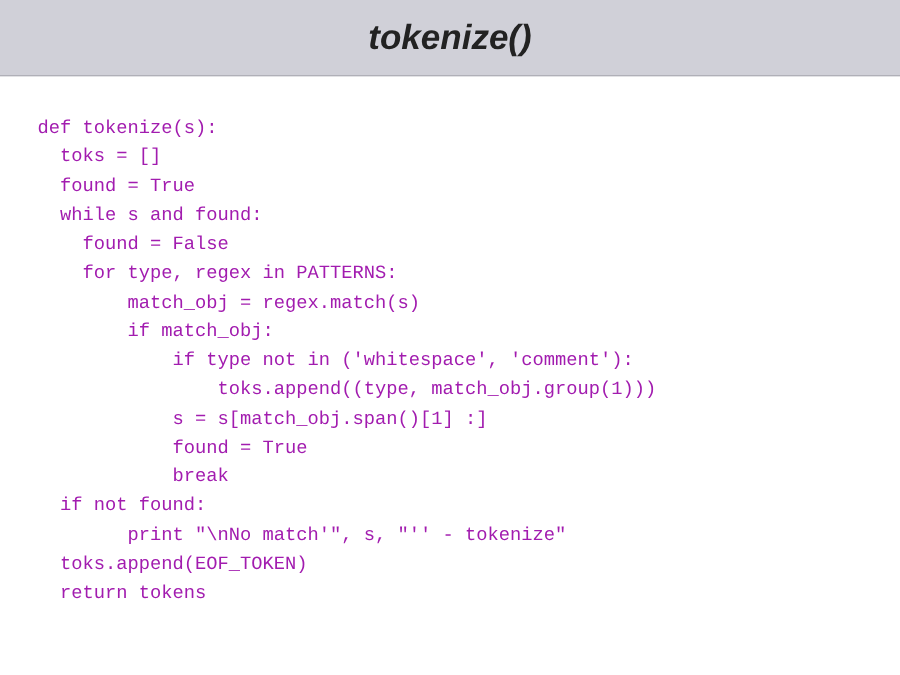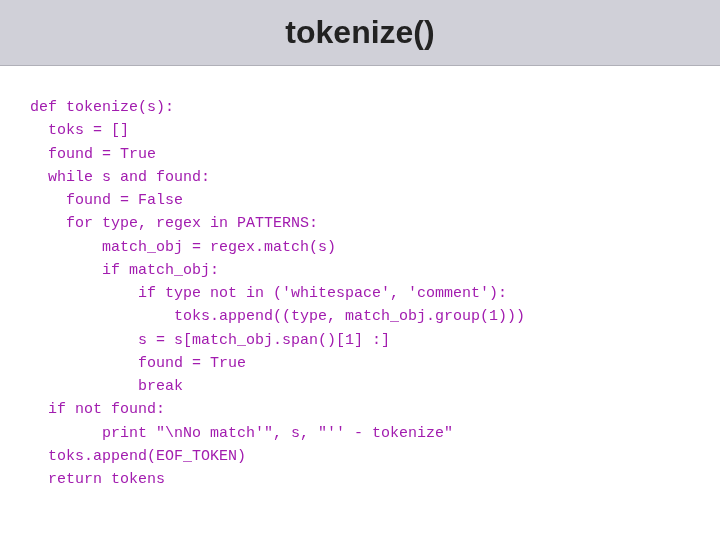--- a/index.html
+++ b/index.html
@@ -21,23 +21,24 @@
     .title-bar {
       width: 100%;
       background: #d0d0d8;
       padding: 14px 20px;
       text-align: center;
       border-bottom: 1px solid #b0b0b8;
     }
 
     .title-text {
       font-family: Arial, Helvetica, sans-serif;
-      font-size: 32px;
+      font-size: 28px;
       font-weight: bold;
       color: #222222;
+      font-style: italic;
     }
 
     .code-container {
       width: 100%;
       padding: 20px 30px;
       flex: 1;
     }
 
     pre {
       font-family: 'Courier New', Courier, monospace;

